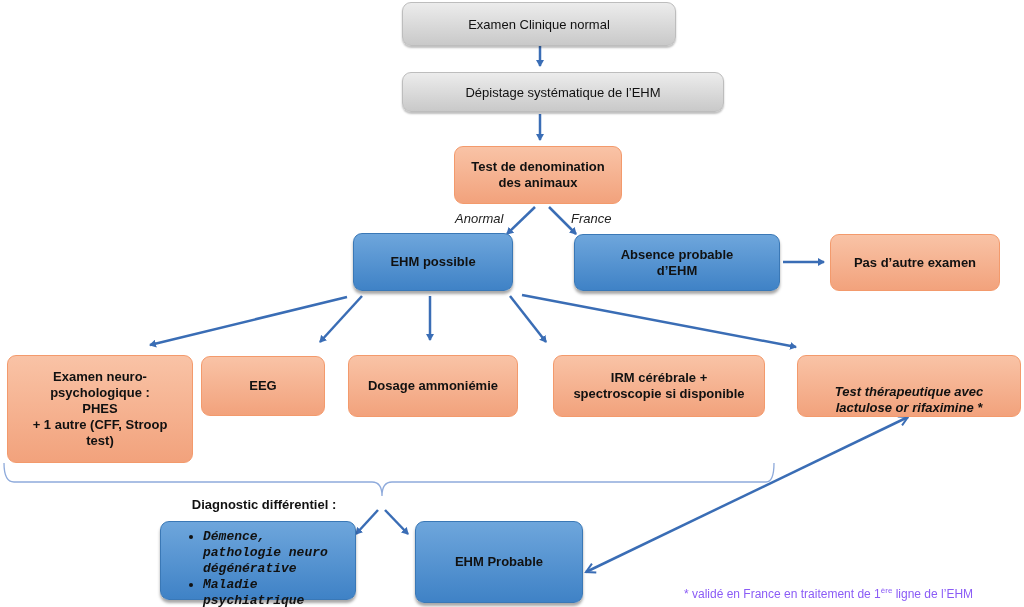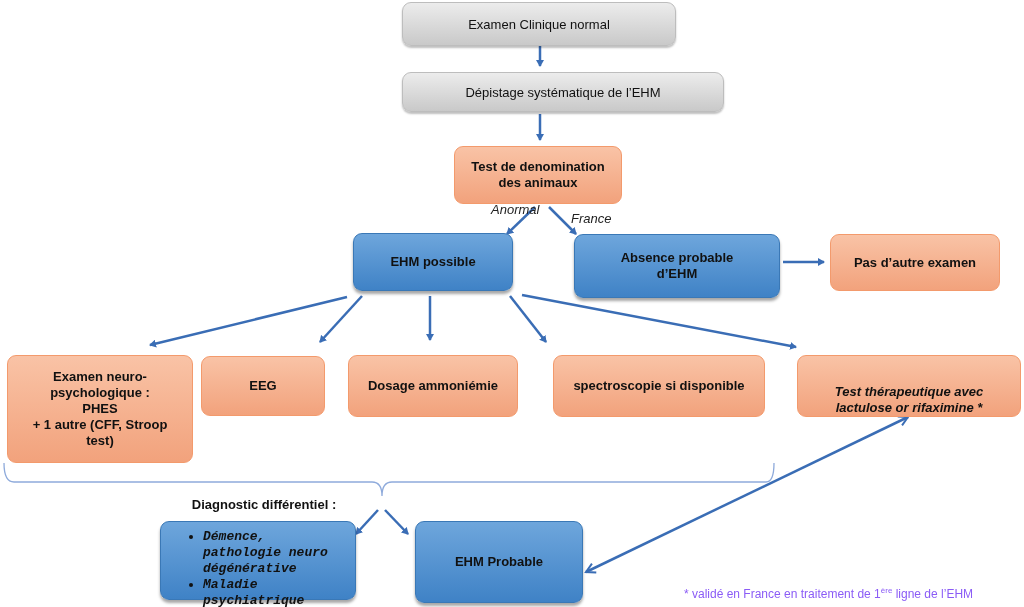--- a/index.html
+++ b/index.html
@@ -65,28 +65,28 @@
   <span>Dépistage systématique de l’EHM</span>
 </div>
 
 <div class="box orange" style="left:454px;top:146px;width:168px;height:58px;">
   <div>
     <div>Test de denomination</div>
     <div>des animaux</div>
   </div>
 </div>
 
-<span class="lbl" style="left:455px;top:202px;margin-left:36px;">Anormal</span>
+<span class="lbl" style="left:455px;top:211px;">Anormal</span>
 <span class="lbl" style="left:571px;top:211px;">France</span>
 
 <div class="box blue" style="left:353px;top:233px;width:160px;height:58px;">
   <span>EHM possible</span>
 </div>
 
-<div class="box blue" style="left:574px;top:234px;width:206px;height:64px;">
+<div class="box blue" style="left:574px;top:234px;width:206px;height:57px;">
   <div>
     <div>Absence probable</div>
     <div>d’EHM</div>
   </div>
 </div>
 
 <div class="box orange" style="left:830px;top:234px;width:170px;height:57px;">
   <span>Pas d’autre examen</span>
 </div>
 
@@ -103,20 +103,21 @@
 <div class="box orange" style="left:201px;top:356px;width:124px;height:60px;">
   <span>EEG</span>
 </div>
 
 <div class="box orange" style="left:348px;top:355px;width:170px;height:62px;">
   <span>Dosage ammoniémie</span>
 </div>
 
 <div class="box orange" style="left:553px;top:355px;width:212px;height:62px;">
   <div>
+    <div>IRM cérébrale +</div>
     <div>spectroscopie si disponible</div>
   </div>
 </div>
 
 <div class="box orange ital" style="left:797px;top:355px;width:224px;height:62px;">
   <div>
     <div>Test thérapeutique avec</div>
     <div>lactulose or rifaximine *</div>
   </div>
 </div>

